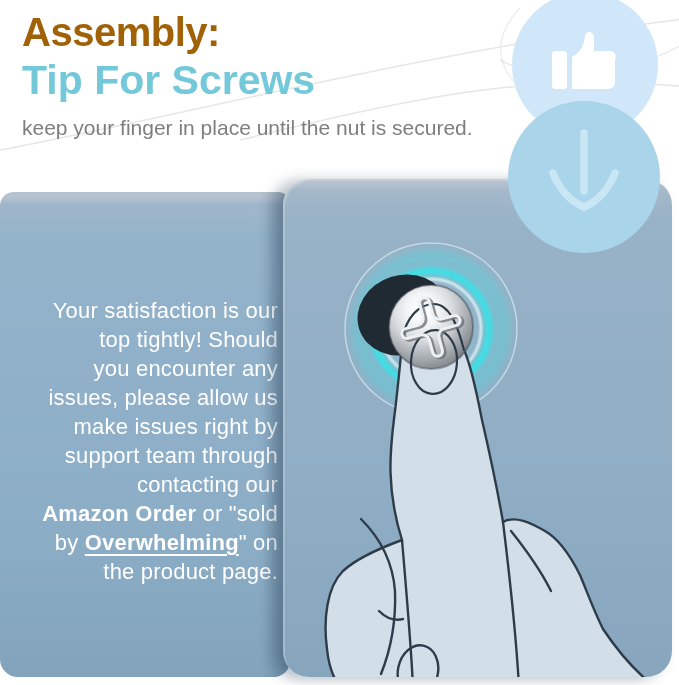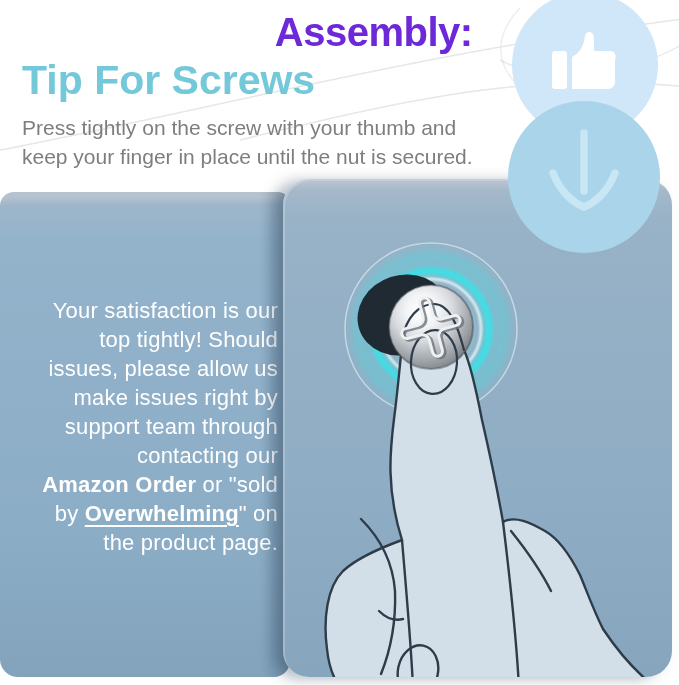--- a/index.html
+++ b/index.html
@@ -10,21 +10,21 @@
     background:#ffffff;
     font-family:"Liberation Sans", sans-serif;
   }
   
   .deco{position:absolute;left:0;top:0;z-index:1;pointer-events:none;}
 
   
   .header{position:absolute;left:22px;top:10px;z-index:5;}
   .title1{
     margin:0;font-size:40px;line-height:44px;font-weight:800;
-    color:#6d28d9;letter-spacing:-0.5px;text-align:right;
+    color:#a16207;letter-spacing:-0.5px;
   }
   .title2{
     margin:0;font-size:41px;line-height:52px;font-weight:800;
     color:#73c8da;letter-spacing:0px;
   }
   .subtitle{margin-top:7px;font-size:21px;line-height:29px;color:#7e7e7e;}
 
   
   .panel-left{
     position:absolute;left:0px;top:192px;width:290px;height:485px;z-index:2;
@@ -68,29 +68,29 @@
       <path d="M 240,140 C 420,96 540,70 700,88"></path>
       <path d="M 520,8 C 470,60 520,118 640,130" opacity="0.7"></path>
       <path d="M 500,60 C 560,92 640,70 690,40" opacity="0.35" stroke="#b9c4c9"></path>
     </g>
   </svg>
 
   <div class="header">
     <h1 class="title1">Assembly:</h1>
     <h2 class="title2">Tip For Screws</h2>
     <div class="subtitle">
-      <div>Press tightly on the screw with your thumb and</div>
       <div>keep your finger in place until the nut is secured.</div>
     </div>
   </div>
 
   <div class="panel-left">
     <div class="support-text">
         <div class="run-line"><span>Your satisfaction is our</span></div>
         <div class="run-line"><span>top tightly! Should</span></div>
+        <div class="run-line"><span>you encounter any</span></div>
         <div class="run-line"><span>issues, please allow us</span></div>
         <div class="run-line"><span>make issues right by</span></div>
         <div class="run-line"><span>support team through</span></div>
         <div class="run-line"><span>contacting our</span></div>
         <div class="run-line"><span class="b">Amazon Order</span><span> or "sold</span></div>
         <div class="run-line"><span>by </span><span class="b u">Overwhelming</span><span>" on</span></div>
         <div class="run-line"><span>the product page.</span></div>
       </div>
   </div>
 

